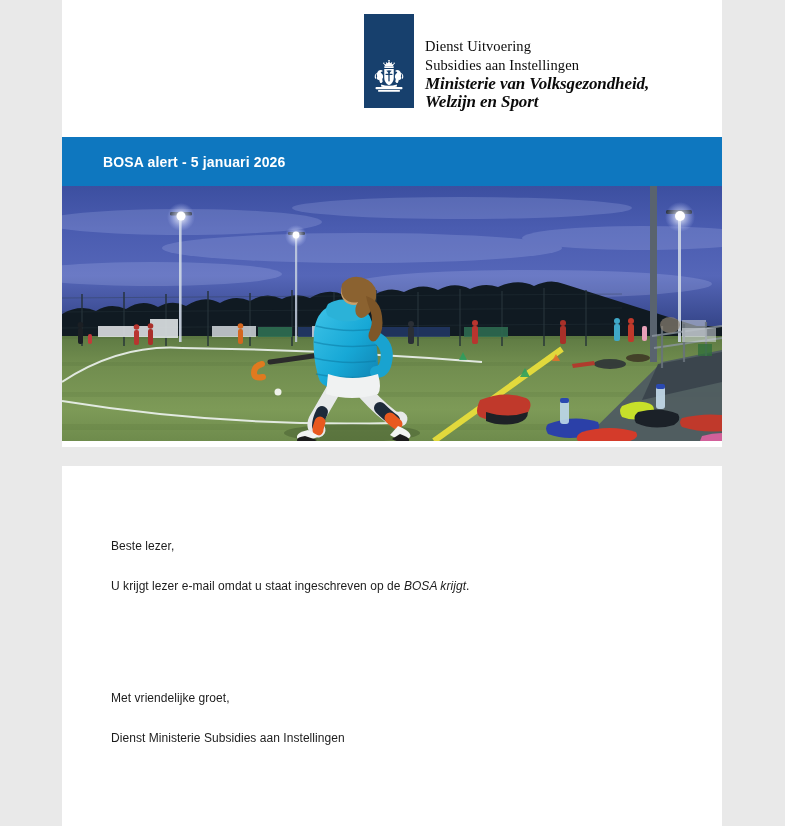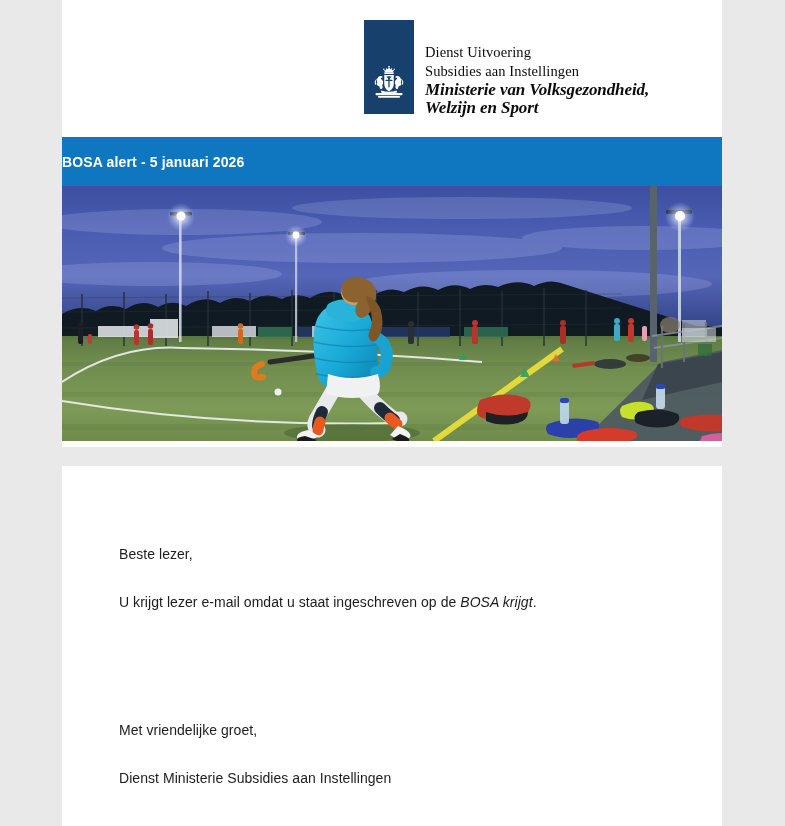--- a/index.html
+++ b/index.html
@@ -33,21 +33,21 @@
 
   
   .header-card {
     background: #ffffff;
     height: 137px;
     position: relative;
   }
   .logo-wrap {
     position: absolute;
     left: 302px;
-    top: 20px;
+    top: 14px;
     display: flex;
     align-items: flex-start;
   }
   .logo-block {
     width: 50px;
     height: 94px;
     background: #17406d;
     position: relative;
     flex: none;
   }
@@ -82,20 +82,21 @@
   .title-banner {
     background: #0e77bf;
     height: 49px;
     display: flex;
     align-items: center;
   }
   .title-text {
     color: #ffffff;
     font-size: 14px;
     font-weight: bold;
+    padding-left: 41px;
     letter-spacing: .15px;
   }
 
   
   .hero {
     position: relative;
     width: 660px;
     height: 255px;
     overflow: hidden;
     background: #2e3f7a;
@@ -115,22 +116,22 @@
   }
 
   
   .body-card {
     background: #ffffff;
     min-height: 361px;
     padding: 56px 41px 20px 41px;
     box-sizing: border-box;
   }
   .body-card p {
-    margin: 16px;
-    font-size: 14px;
+    margin: 8px;
+    font-size: 12px;
     line-height: 32px;
     color: #1c1c1c;
     letter-spacing: .05px;
   }
   .para-gap { height: 32px; }
   .em { font-style: italic; }
 </style>
 </head>
 <body>
 

